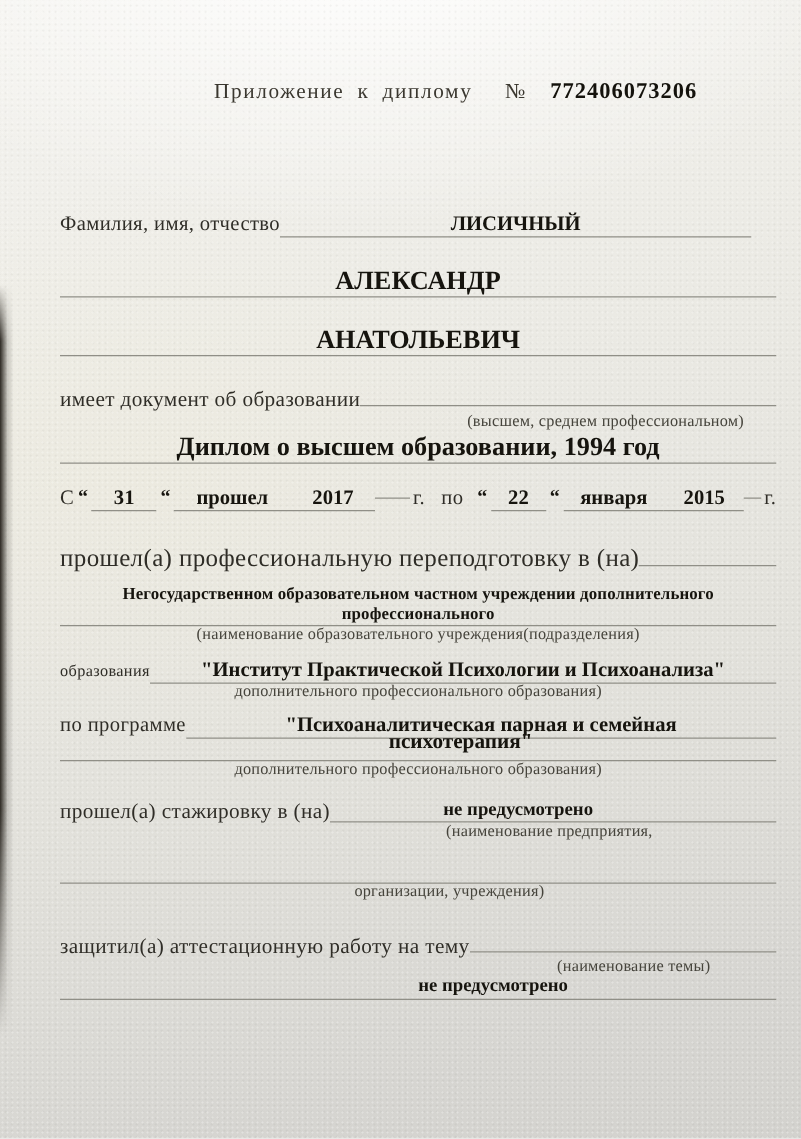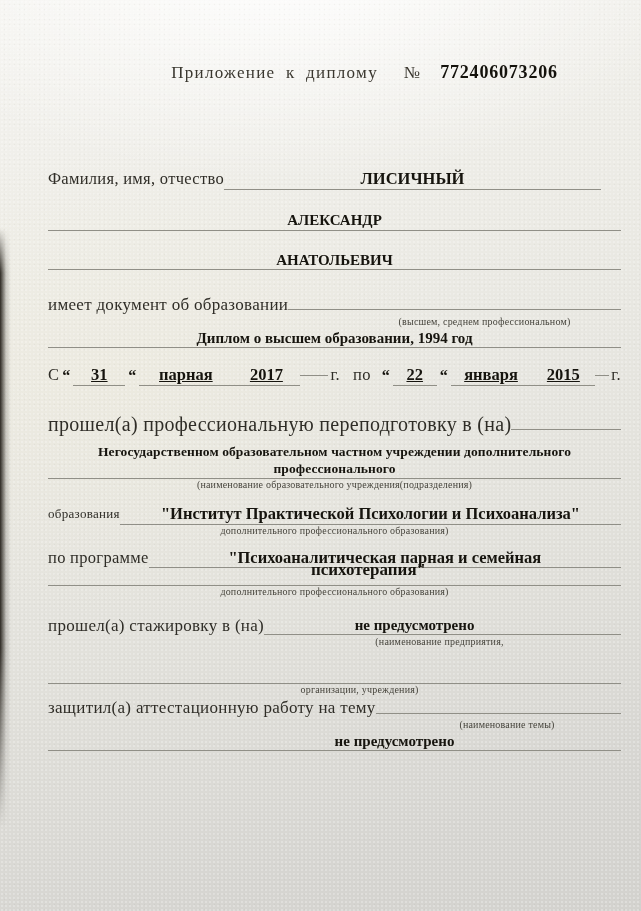--- a/index.html
+++ b/index.html
@@ -37,27 +37,27 @@
 
   .row { display:flex; align-items:center; }
   .label { font-size:16.5px; white-space:nowrap; line-height:1.25; letter-spacing:.3px; }
   .label.sm { font-size:13px; }
   .fill {
     flex:1; border-bottom:1px solid #908f87; text-align:center;
     font-weight:bold; color:#16140e; font-size:16.5px; line-height:1.2; padding:0 4px; min-height:10px;
   }
   .fillrow {
     border-bottom:1px solid #908f87; text-align:center;
-    font-weight:bold; color:#16140e; font-size:15px; line-height:1.25;
+    font-weight:bold; color:#16140e; font-size:21px; line-height:1.25;
   }
-  .caption { font-size:10px; color:#46443c; line-height:12px; letter-spacing:.2px; }
+  .caption { font-size:13px; color:#46443c; line-height:12px; letter-spacing:.2px; }
   .caption-row { display:flex; }
   .caption-row .caption { flex:1; text-align:center; }
   .q { font-weight:bold; font-size:16px; color:#16140e; padding:0 3px; }
-  .w { border-bottom:1px solid #908f87; text-align:center; font-weight:bold; color:#16140e; font-size:16.5px; line-height:1.2;text-decoration:underline; }
+  .w { border-bottom:1px solid #908f87; text-align:center; font-weight:bold; color:#16140e; font-size:16.5px; line-height:1.2; }
   .smallbold { font-size:13.5px; letter-spacing:.1px; }
   .hr { border-bottom:1px solid #908f87; height:0; }
 </style>
 </head>
 <body>
 
 <div class="page">
   <div class="texture"></div>
   <div class="edge-left"></div>
 
@@ -83,21 +83,21 @@
     <div class="caption-row">
       <span class="caption" style="margin-left:300px">(высшем, среднем профессиональном)</span>
     </div>
     <div class="fillrow" style="margin-top:1px">Диплом о высшем образовании, 1994 год</div>
 
     <div class="row" style="margin-top:17px">
       <span class="label">С</span>
       <span class="q">“</span>
       <span class="w" style="width:52px">31</span>
       <span class="q">“</span>
-      <span class="w" style="flex:1.5">парная</span>
+      <span class="w" style="flex:1.5">прошел</span>
       <span class="w" style="width:68px">2017</span>
       <span class="w" style="width:28px"></span>
       <span class="label" style="margin-left:2px">г.</span>
       <span class="label" style="margin-left:13px; margin-right:8px">по</span>
       <span class="q">“</span>
       <span class="w" style="width:44px">22</span>
       <span class="q">“</span>
       <span class="w" style="flex:1.3">января</span>
       <span class="w" style="width:64px">2015</span>
       <span class="w" style="width:14px"></span>
@@ -137,21 +137,21 @@
     </div>
     <div class="caption-row">
       <span class="caption" style="margin-left:210px">(наименование предприятия,</span>
     </div>
 
     <div class="hr" style="margin-top:35px"></div>
     <div class="caption-row">
       <span class="caption" style="margin-left:110px; margin-right:60px">организации, учреждения)</span>
     </div>
 
-    <div class="row" style="margin-top:1px">
+    <div class="row" style="margin-top:27px">
       <span class="label" style="font-size:17px">защитил(а) аттестационную работу на тему</span>
       <span class="fill"></span>
     </div>
     <div class="caption-row">
       <span class="caption" style="margin-left:345px">(наименование темы)</span>
     </div>
     <div class="fillrow" style="margin-top:1px; font-size:15px">
       <span style="position:relative; left:60px">не предусмотрено</span>
     </div>
 

